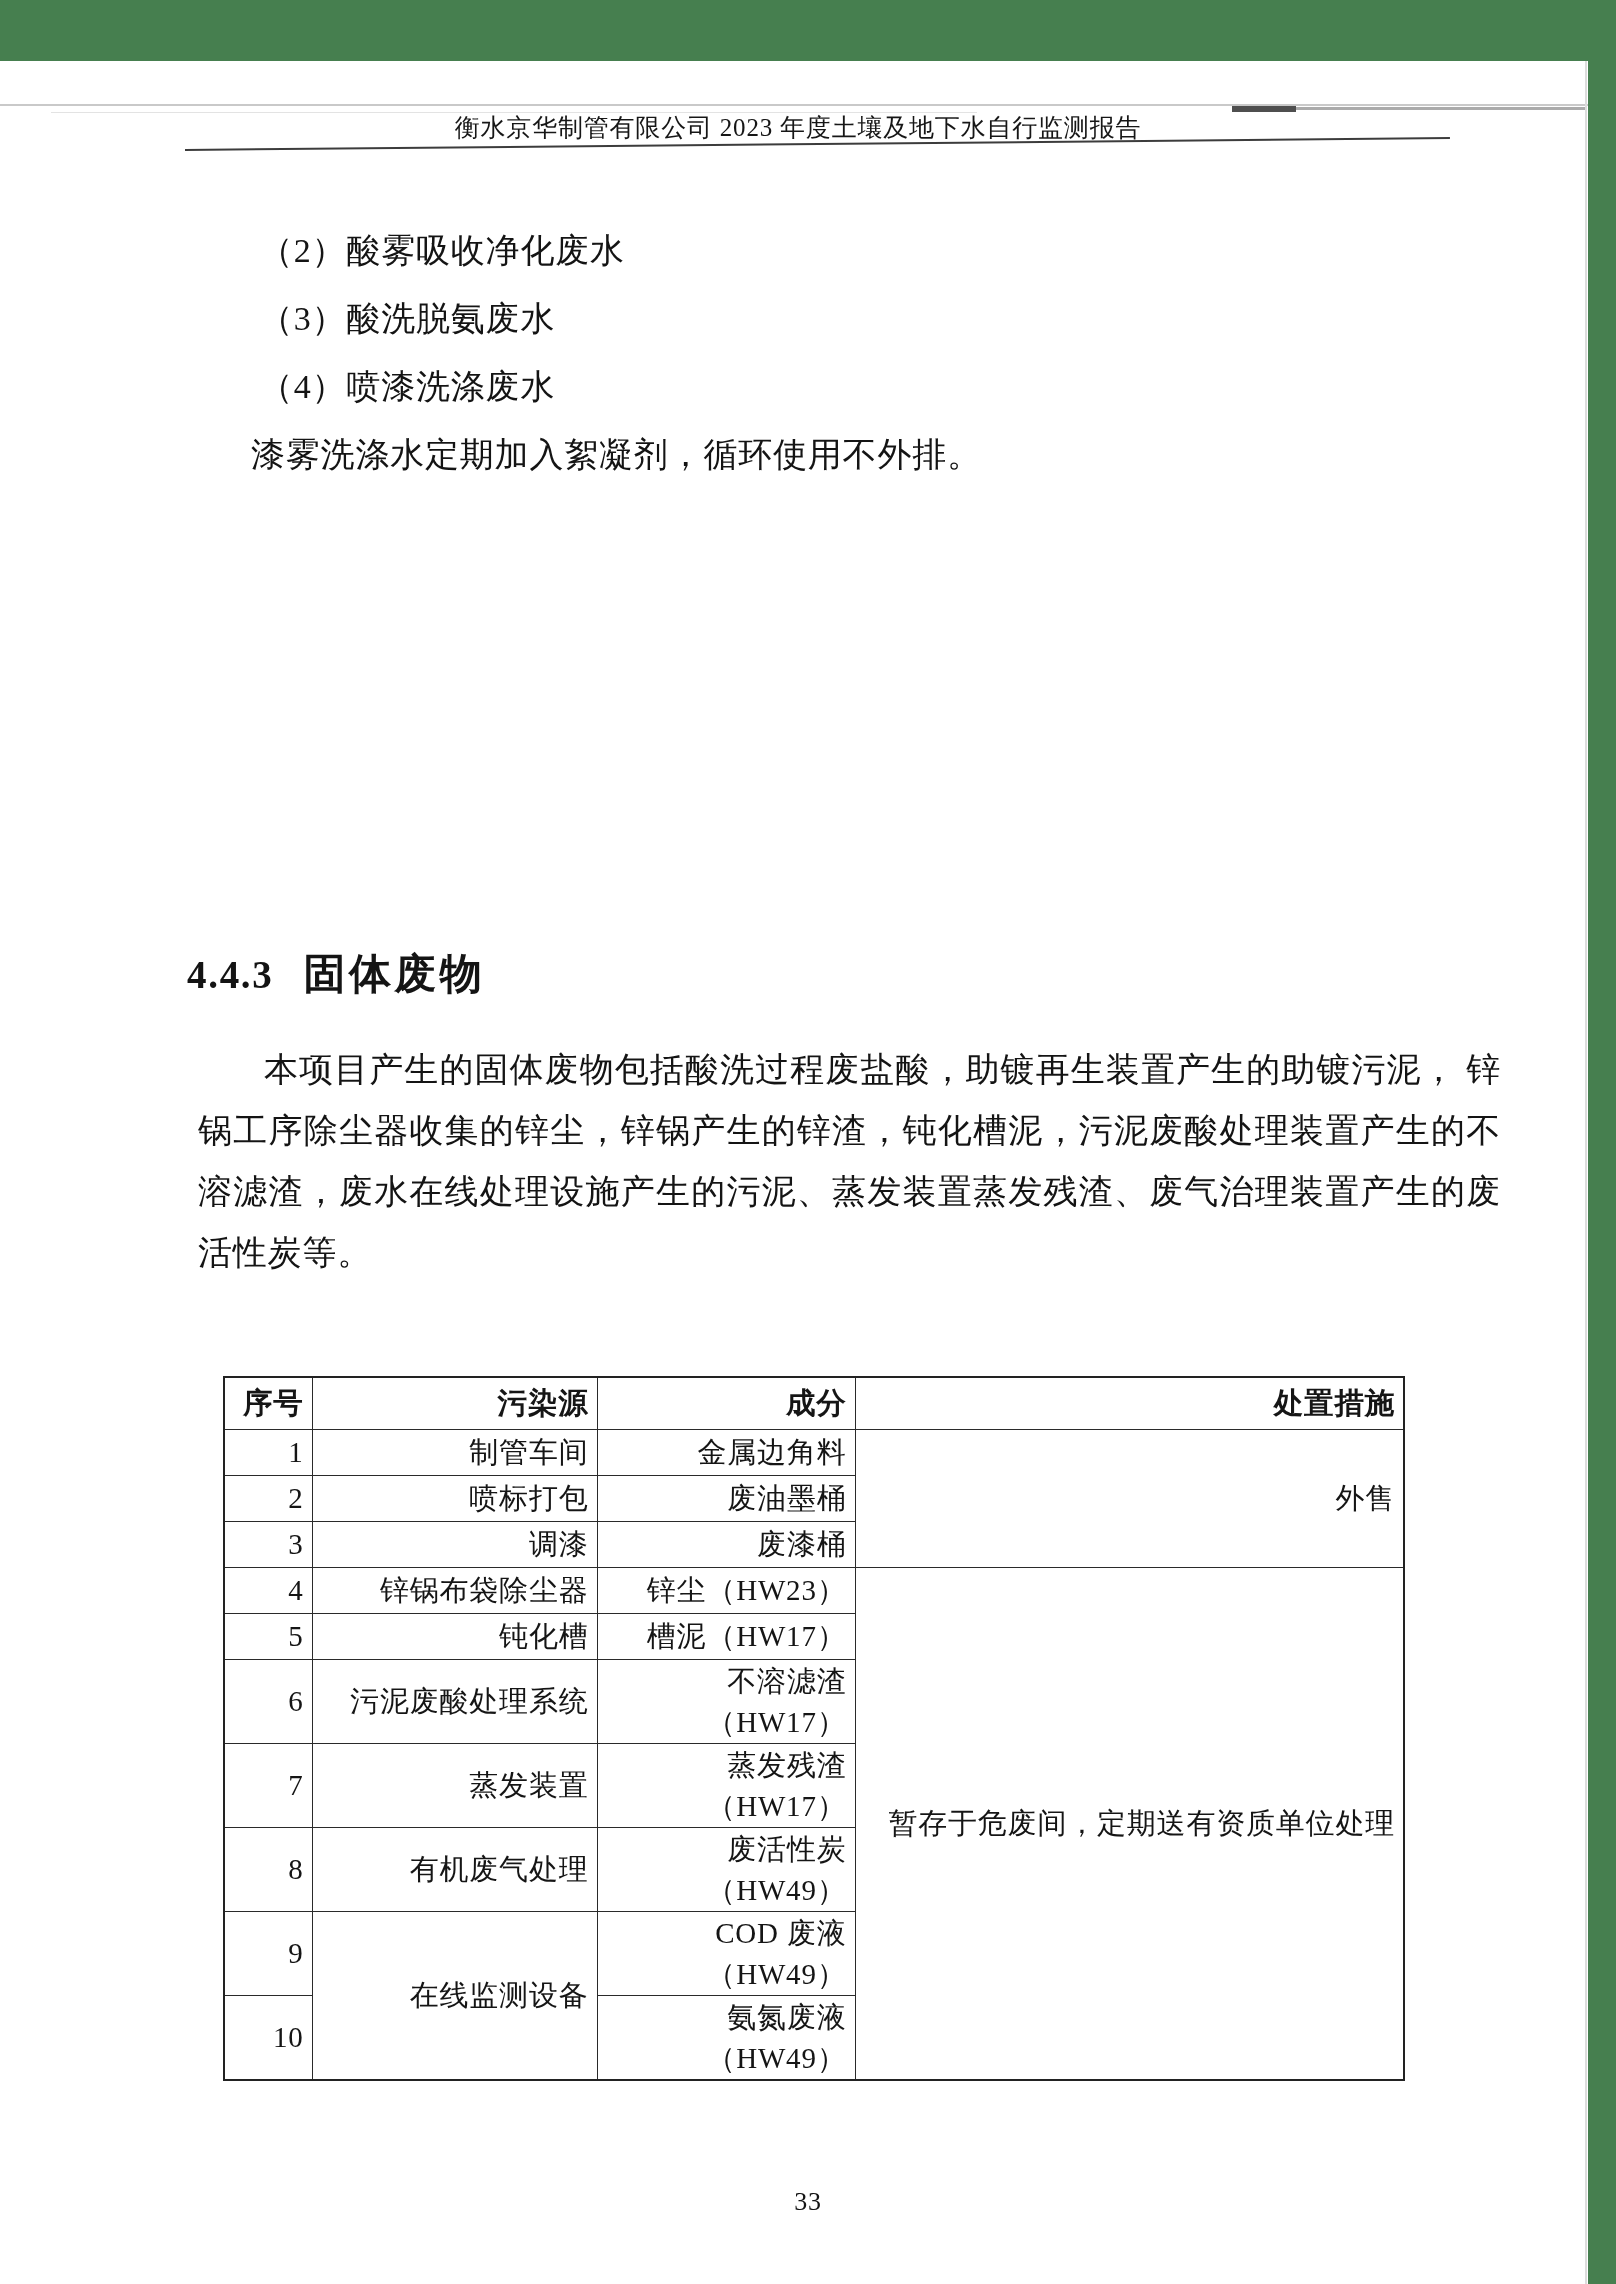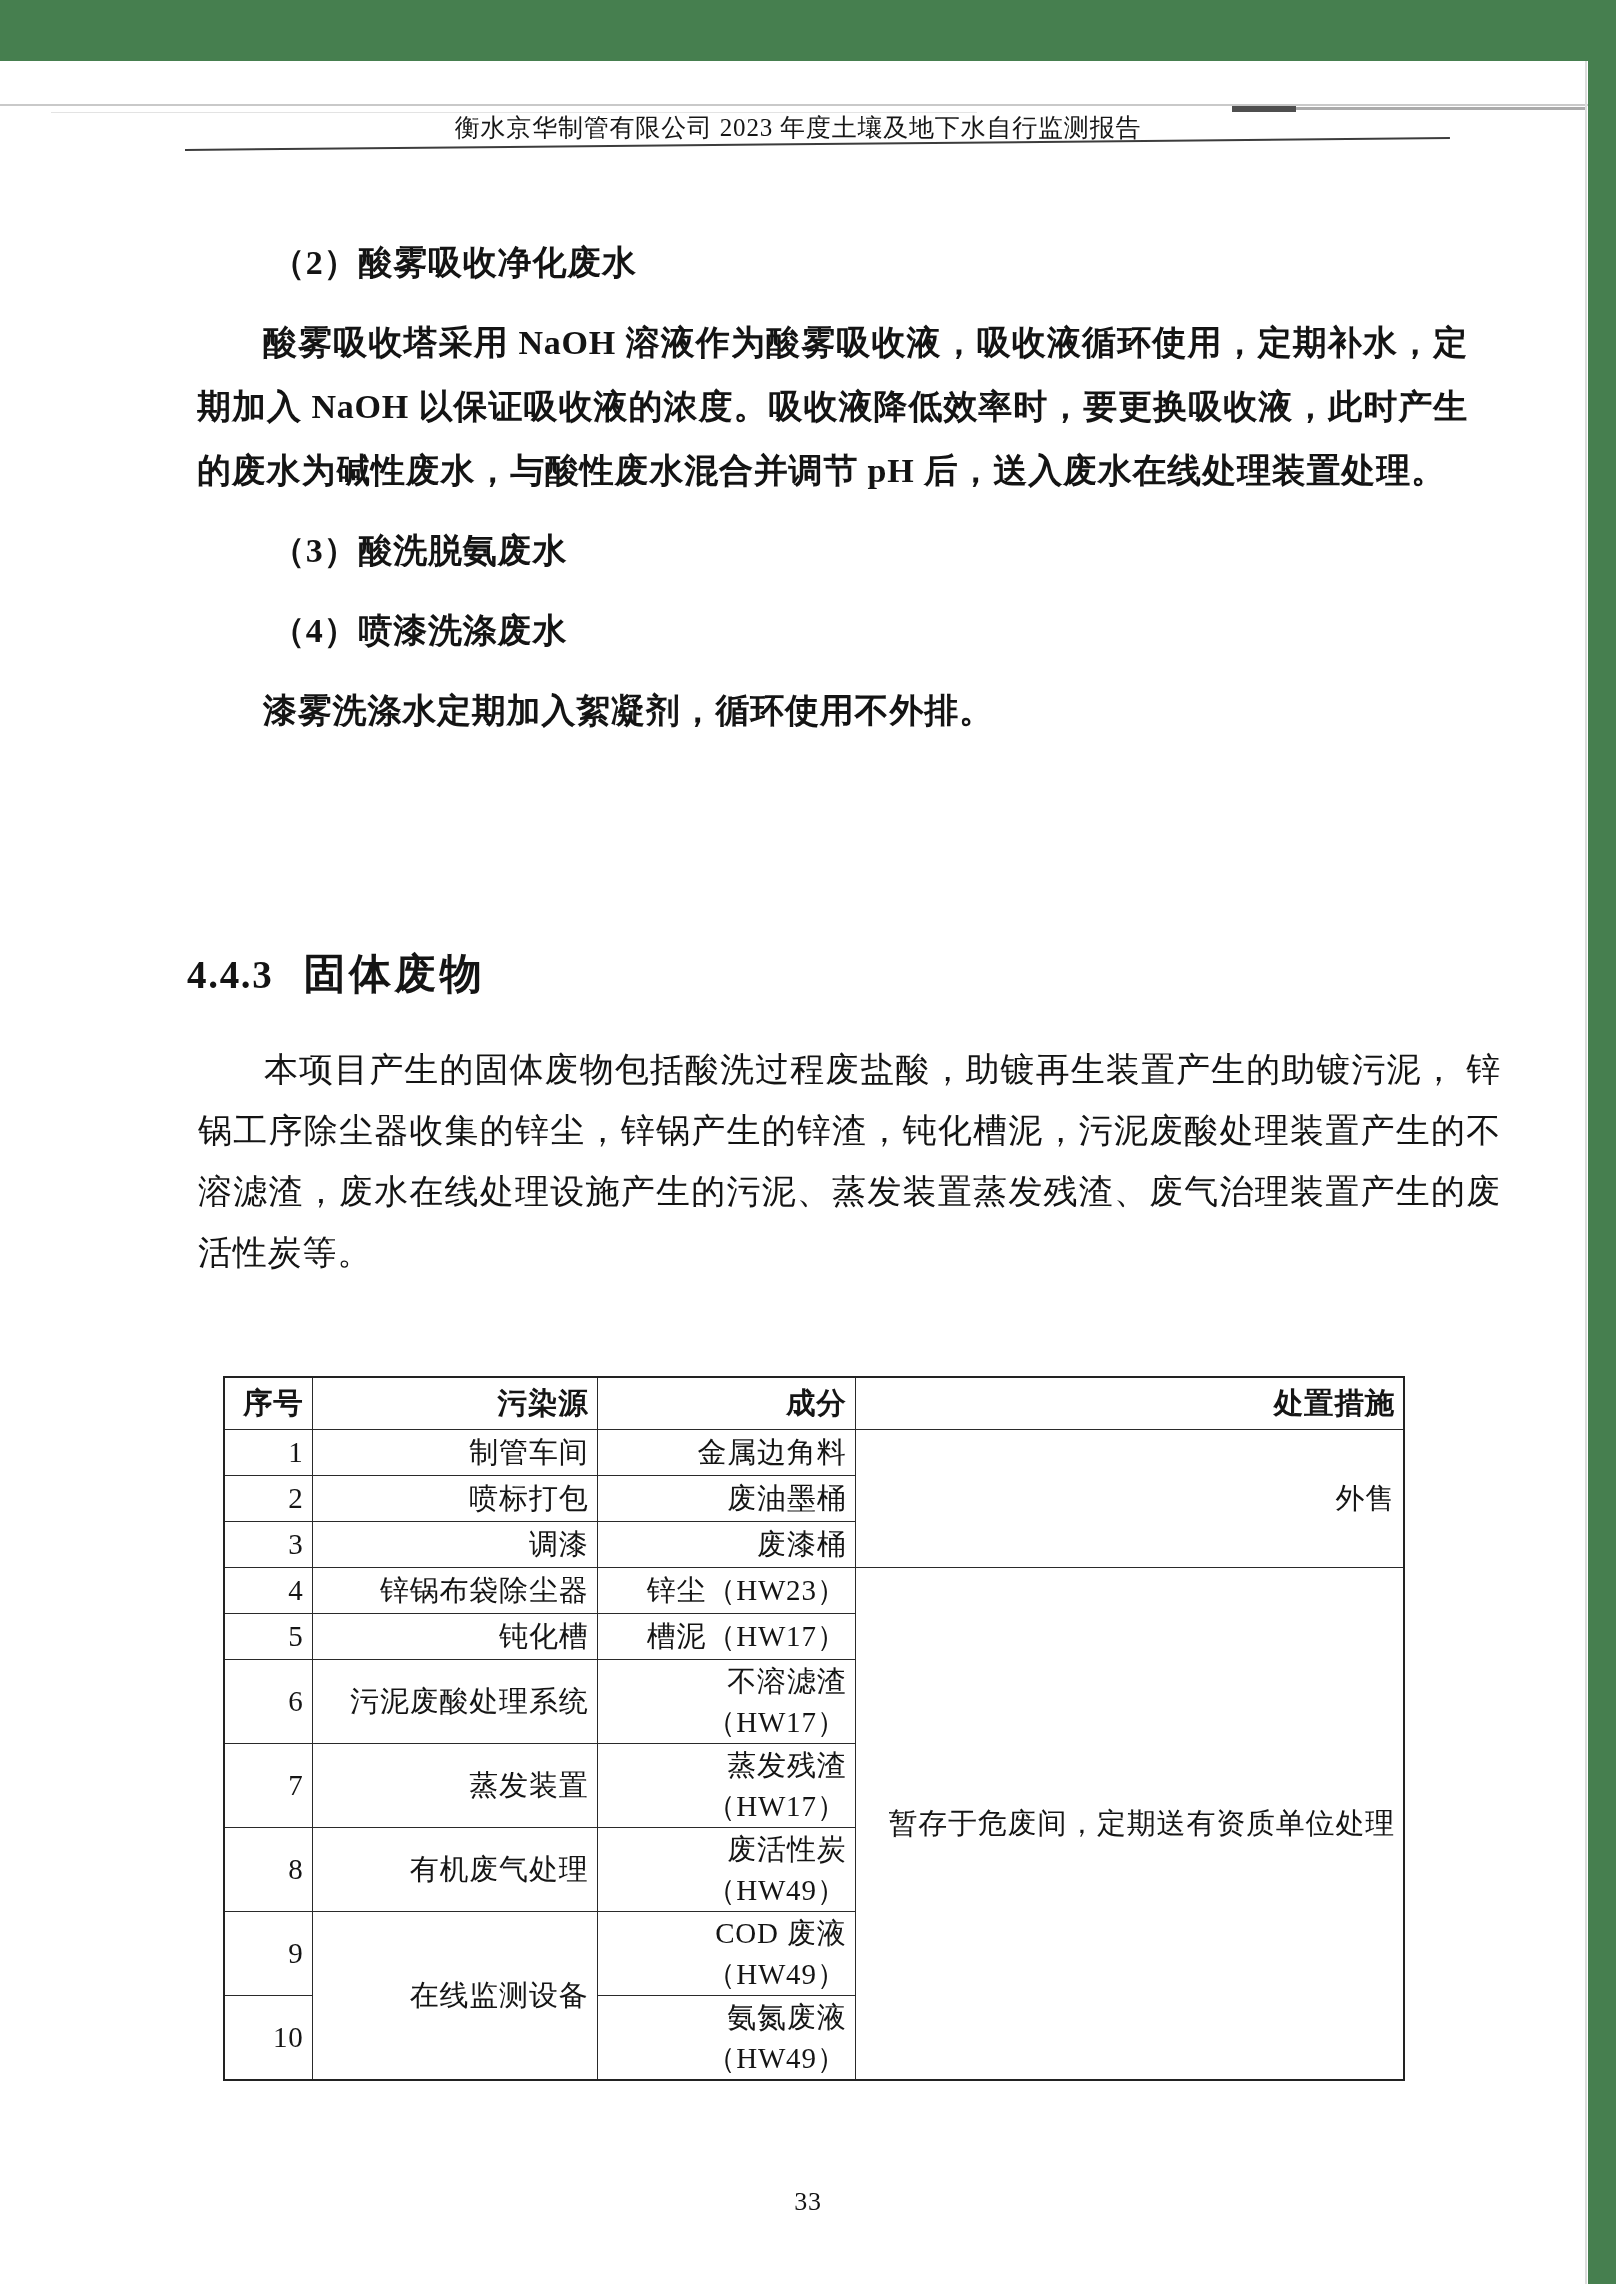--- a/index.html
+++ b/index.html
@@ -24,21 +24,21 @@
   }
   #header-title{
     position:absolute;left:0;top:111px;width:1596px;text-align:center;
     font-size:25px;letter-spacing:0.8px;color:#161616;
   }
   
   #block-items{
     position:absolute;left:181px;top:215px;width:1303px;
     font-size:34px;line-height:64px;letter-spacing:0.8px;text-align:justify;
   }
-  #block-items p{margin:16px;padding:0;font-weight:bold;}
+  #block-items p{margin:4px;padding:0;}
   .item-head{text-indent:74px;text-align:left;}
   .para{text-indent:66px;}
   #section-heading{
     position:absolute;left:187px;top:946px;
     font-weight:bold;white-space:nowrap;
   }
   #section-number{font-family:"Liberation Serif","DejaVu Serif",serif;font-size:39px;letter-spacing:1.7px;margin-right:30px;}
   #section-title{font-family:"Liberation Sans","DejaVu Sans",sans-serif;font-size:42px;letter-spacing:3.4px;}
   #section-para{
     position:absolute;left:198px;top:1039px;width:1303px;
@@ -82,21 +82,20 @@
   <div class="scanline" id="hdr-line-faint"></div>
   <div class="scanline" id="hdr-dash"></div>
   <div class="scanline" id="hdr-seg"></div>
   <div class="scanline" id="edge-vline"></div>
 
   <div id="header-title">衡水京华制管有限公司 2023 年度土壤及地下水自行监测报告</div>
   <div id="hdr-rule"></div>
 
   <div id="block-items">
     <p class="item-head">（2）酸雾吸收净化废水</p>
-    <p class="para">酸雾吸收塔采用 NaOH 溶液作为酸雾吸收液，吸收液循环使用，定期补水，定期加入 NaOH 以保证吸收液的浓度。吸收液降低效率时，要更换吸收液，此时产生的废水为碱性废水，与酸性废水混合并调节 pH 后，送入废水在线处理装置处理。</p>
     <p class="item-head">（3）酸洗脱氨废水</p>
     <p class="item-head">（4）喷漆洗涤废水</p>
     <p class="para">漆雾洗涤水定期加入絮凝剂，循环使用不外排。</p>
   </div>
 
   <div id="section-heading">
     <span id="section-number">4.4.3</span><span id="section-title">固体废物</span>
   </div>
   <div id="section-para">本项目产生的固体废物包括酸洗过程废盐酸，助镀再生装置产生的助镀污泥， 锌锅工序除尘器收集的锌尘，锌锅产生的锌渣，钝化槽泥，污泥废酸处理装置产生的不溶滤渣，废水在线处理设施产生的污泥、蒸发装置蒸发残渣、废气治理装置产生的废活性炭等。</div>
 

